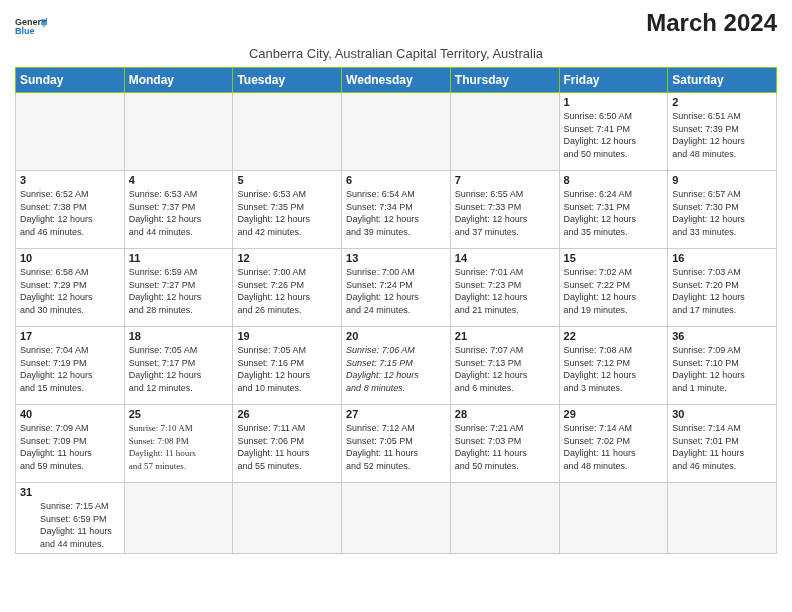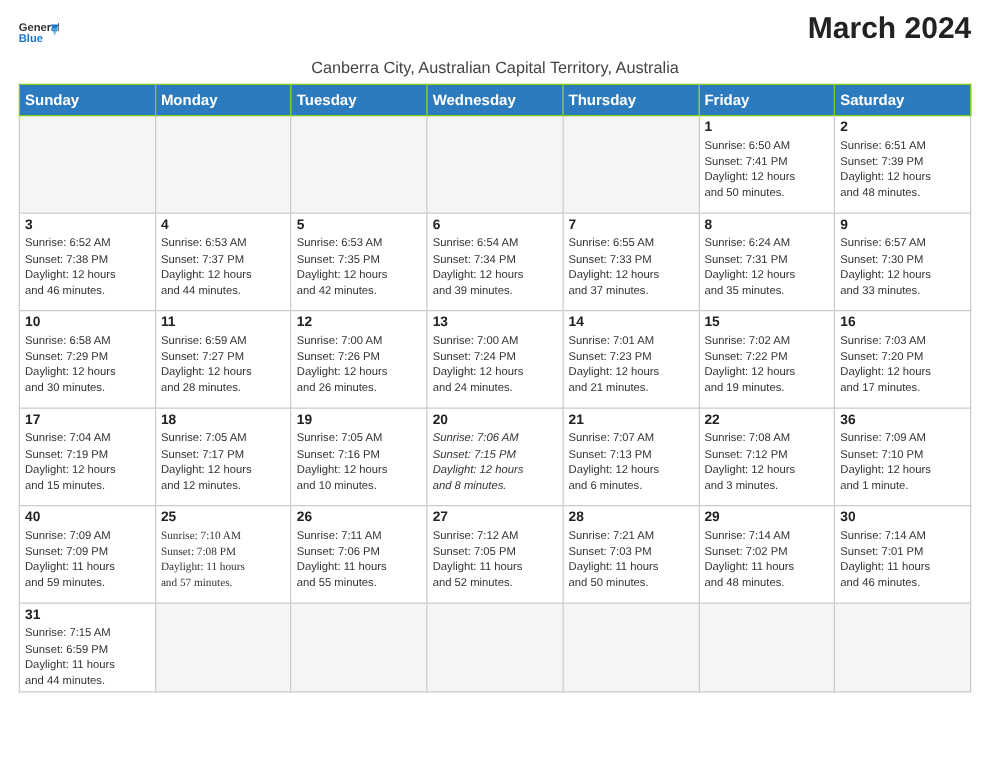--- a/index.html
+++ b/index.html
@@ -339,21 +339,21 @@
           <span class="day-number">30</span>
           <div class="day-info" style="white-space: pre-line;">Sunrise: 7:14 AM
 Sunset: 7:01 PM
 Daylight: 11 hours
 and 46 minutes.</div>
         </td>
       </tr>
       <tr class="last-row">
         <td>
           <span class="day-number">31</span>
-          <div class="day-info" style="white-space: pre-line;">Sunrise: 7:15 AM
+          <div class="day-info" style="white-space: pre-line; margin-left: 20px;">Sunrise: 7:15 AM
 Sunset: 6:59 PM
 Daylight: 11 hours
 and 44 minutes.</div>
         </td>
         <td class="empty"></td>
         <td class="empty"></td>
         <td class="empty"></td>
         <td class="empty"></td>
         <td class="empty"></td>
         <td class="empty"></td>

